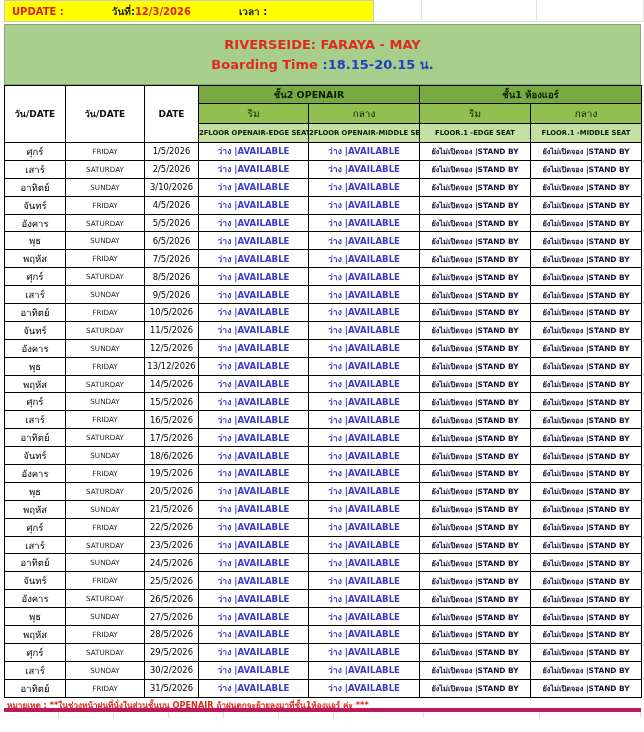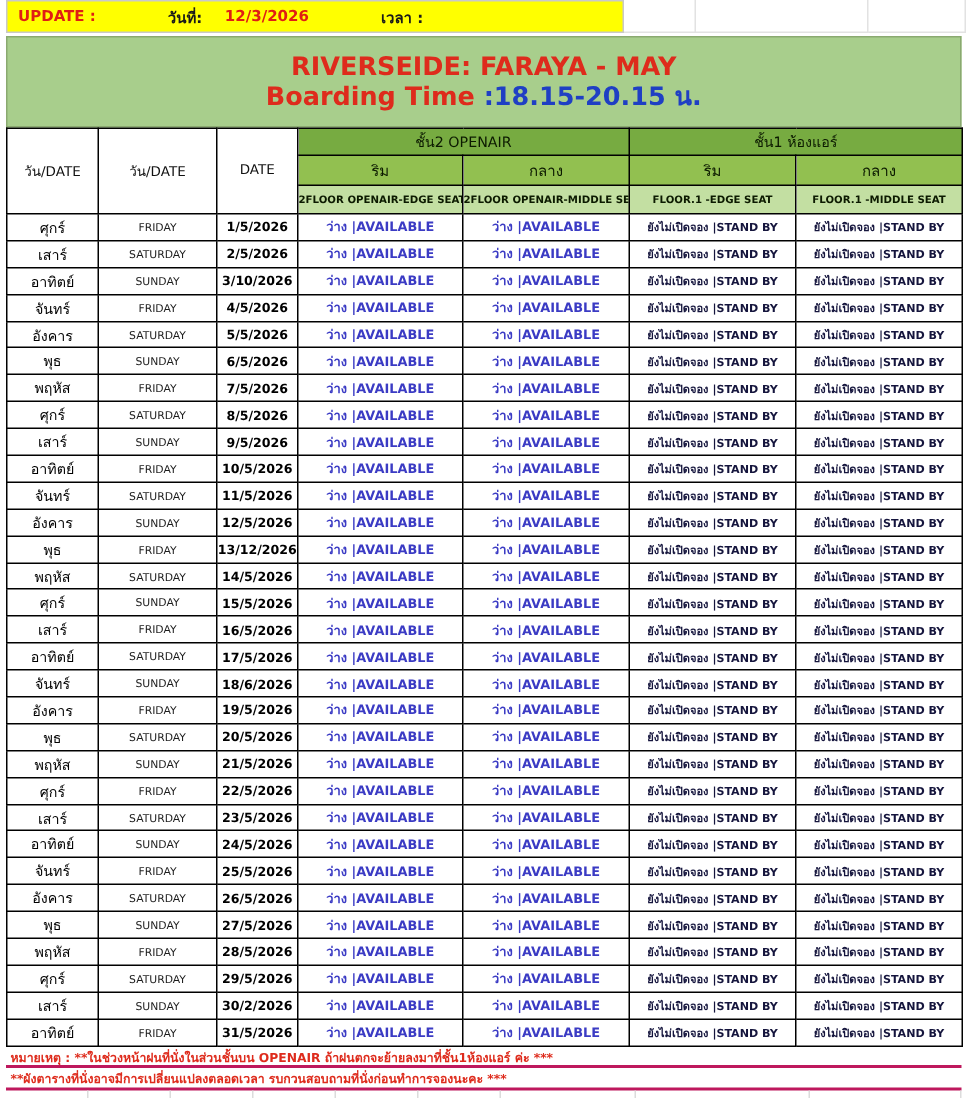--- a/index.html
+++ b/index.html
@@ -1,58 +1,58 @@
 <!DOCTYPE html>
 <html><head>
 <meta charset="utf-8">
 <style>
   * { margin:0; padding:0; box-sizing:border-box; }
   body { background:#ffffff; font-family:"DejaVu Sans","Liberation Sans",sans-serif; }
   .sheet { position:relative; width:644px; height:732px; background:#ffffff; overflow:hidden; padding-left:4px; }
 
   
   .update-row { display:flex; height:22px; margin-bottom:2px; }
-  .u-yellow { width:412px; background:#FFFF00; border:1px solid #c9c9c9; display:flex; align-items:center; font-size:10px; font-weight:bold; }
+  .u-yellow { width:370px; background:#FFFF00; border:1px solid #c9c9c9; display:flex; align-items:center; font-size:10px; font-weight:bold; }
   .u-red { color:#E01E14; }
   .u-dark { color:#1a1a1a; }
   .u-lab1 { margin-left:7px; }
   .u-lab2 { margin-left:48px; }
-  .u-val  { margin-left:15px; }
+  .u-val  { margin-left:0; }
   .u-lab3 { margin-left:48px; }
   .u-empty { flex:1; display:flex; }
   .u-cell { border-bottom:1px solid #e2e2e2; border-right:1px solid #e2e2e2; height:22px; }
   .u-c1 { width:48px; } .u-c2 { width:115px; } .u-c3 { flex:1; }
 
   
   .banner { width:637px; height:61px; background:#A8CE8C; border:1px solid #8aa970; display:flex; flex-direction:column; justify-content:center; text-align:center; }
-  .b-line { line-height:20px; font-size:17px; font-weight:bold; }
+  .b-line { line-height:20px; font-size:13px; font-weight:bold; }
   .b-red { color:#DE2B1C; }
   .b-blue { color:#1F3FC4; }
 
   
   table.sched { border-collapse:collapse; table-layout:fixed; width:637px; }
   table.sched th, table.sched td {
     border:1px solid #000; overflow:hidden; white-space:nowrap;
     text-align:center; vertical-align:middle; padding:0;
   }
-  .h-day  { background:#ffffff; font-weight:normal; font-size:9px; color:#111; }
-  .h-grp  { background:#77AB41; font-size:9.5px; font-weight:normal; color:#0c1a00; height:18px; }
+  .h-day  { background:#ffffff; font-weight:bold; font-size:9px; color:#111; }
+  .h-grp  { background:#77AB41; font-size:9.5px; font-weight:bold; color:#0c1a00; height:18px; }
   .h-zone { background:#92C050; font-size:10px; font-weight:normal; color:#0c1a00; height:20px; }
   .h-seat { background:#C3DFA2; font-size:6.8px; font-weight:bold; color:#0c1a00; height:19px; }
   tbody td { height:17.9px; background:#ffffff; }
   .c-dayth { font-weight:normal; font-size:9.5px; color:#000; }
   .c-dayen { font-size:7.2px; color:#1c1c1c;margin-top:24px; }
-  .c-date  { font-size:8.4px; font-weight:bold; color:#000; }
+  .c-date  { font-size:8.4px; font-weight:normal; color:#000; }
   .c-avail { color:#3B3BC4; font-size:8.6px; font-weight:bold; }
   .c-stand { color:#15153D; font-size:7.4px; font-weight:bold; }
 
   
   .notes { width:637px; }
   .note-line { height:14.5px; line-height:14.5px; font-size:8.2px; font-weight:bold;
-    color:#DE2B1C; padding-left:3px; border-bottom:2px solid #be185d; white-space:nowrap; overflow:hidden; }
+    color:#DE2B1C; padding-left:3px; border-bottom:4px solid #be185d; white-space:nowrap; overflow:hidden;text-decoration:underline; }
 
   
   .bottom-strip { display:flex; height:6px; width:637px; }
   .bs-cell { border-right:1px solid #dcdcdc; height:6px; }
 </style>
 </head>
 <body>
 
 <div class="sheet">
 
@@ -386,21 +386,20 @@
           <td class="c-avail">ว่าง |AVAILABLE</td>
           <td class="c-avail">ว่าง |AVAILABLE</td>
           <td class="c-stand">ยังไม่เปิดจอง |STAND BY</td>
           <td class="c-stand">ยังไม่เปิดจอง |STAND BY</td>
         </tr>
       </tbody>
   </table>
 
   <div class="notes">
     <div class="note-line">หมายเหตุ : **ในช่วงหน้าฝนที่นั่งในส่วนชั้นบน OPENAIR ถ้าฝนตกจะย้ายลงมาที่ชั้น1ห้องแอร์ ค่ะ ***</div>
-    <div class="note-line">**ผังตารางที่นั่งอาจมีการเปลี่ยนแปลงตลอดเวลา รบกวนสอบถามที่นั่งก่อนทำการจองนะคะ ***</div>
   </div>
 
   <div class="bottom-strip">
     <div class="bs-cell" style="width:55px"></div>
     <div class="bs-cell" style="width:55px"></div>
     <div class="bs-cell" style="width:55px"></div>
     <div class="bs-cell" style="width:55px"></div>
     <div class="bs-cell" style="width:55px"></div>
     <div class="bs-cell" style="width:55px"></div>
     <div class="bs-cell" style="width:90px"></div>

